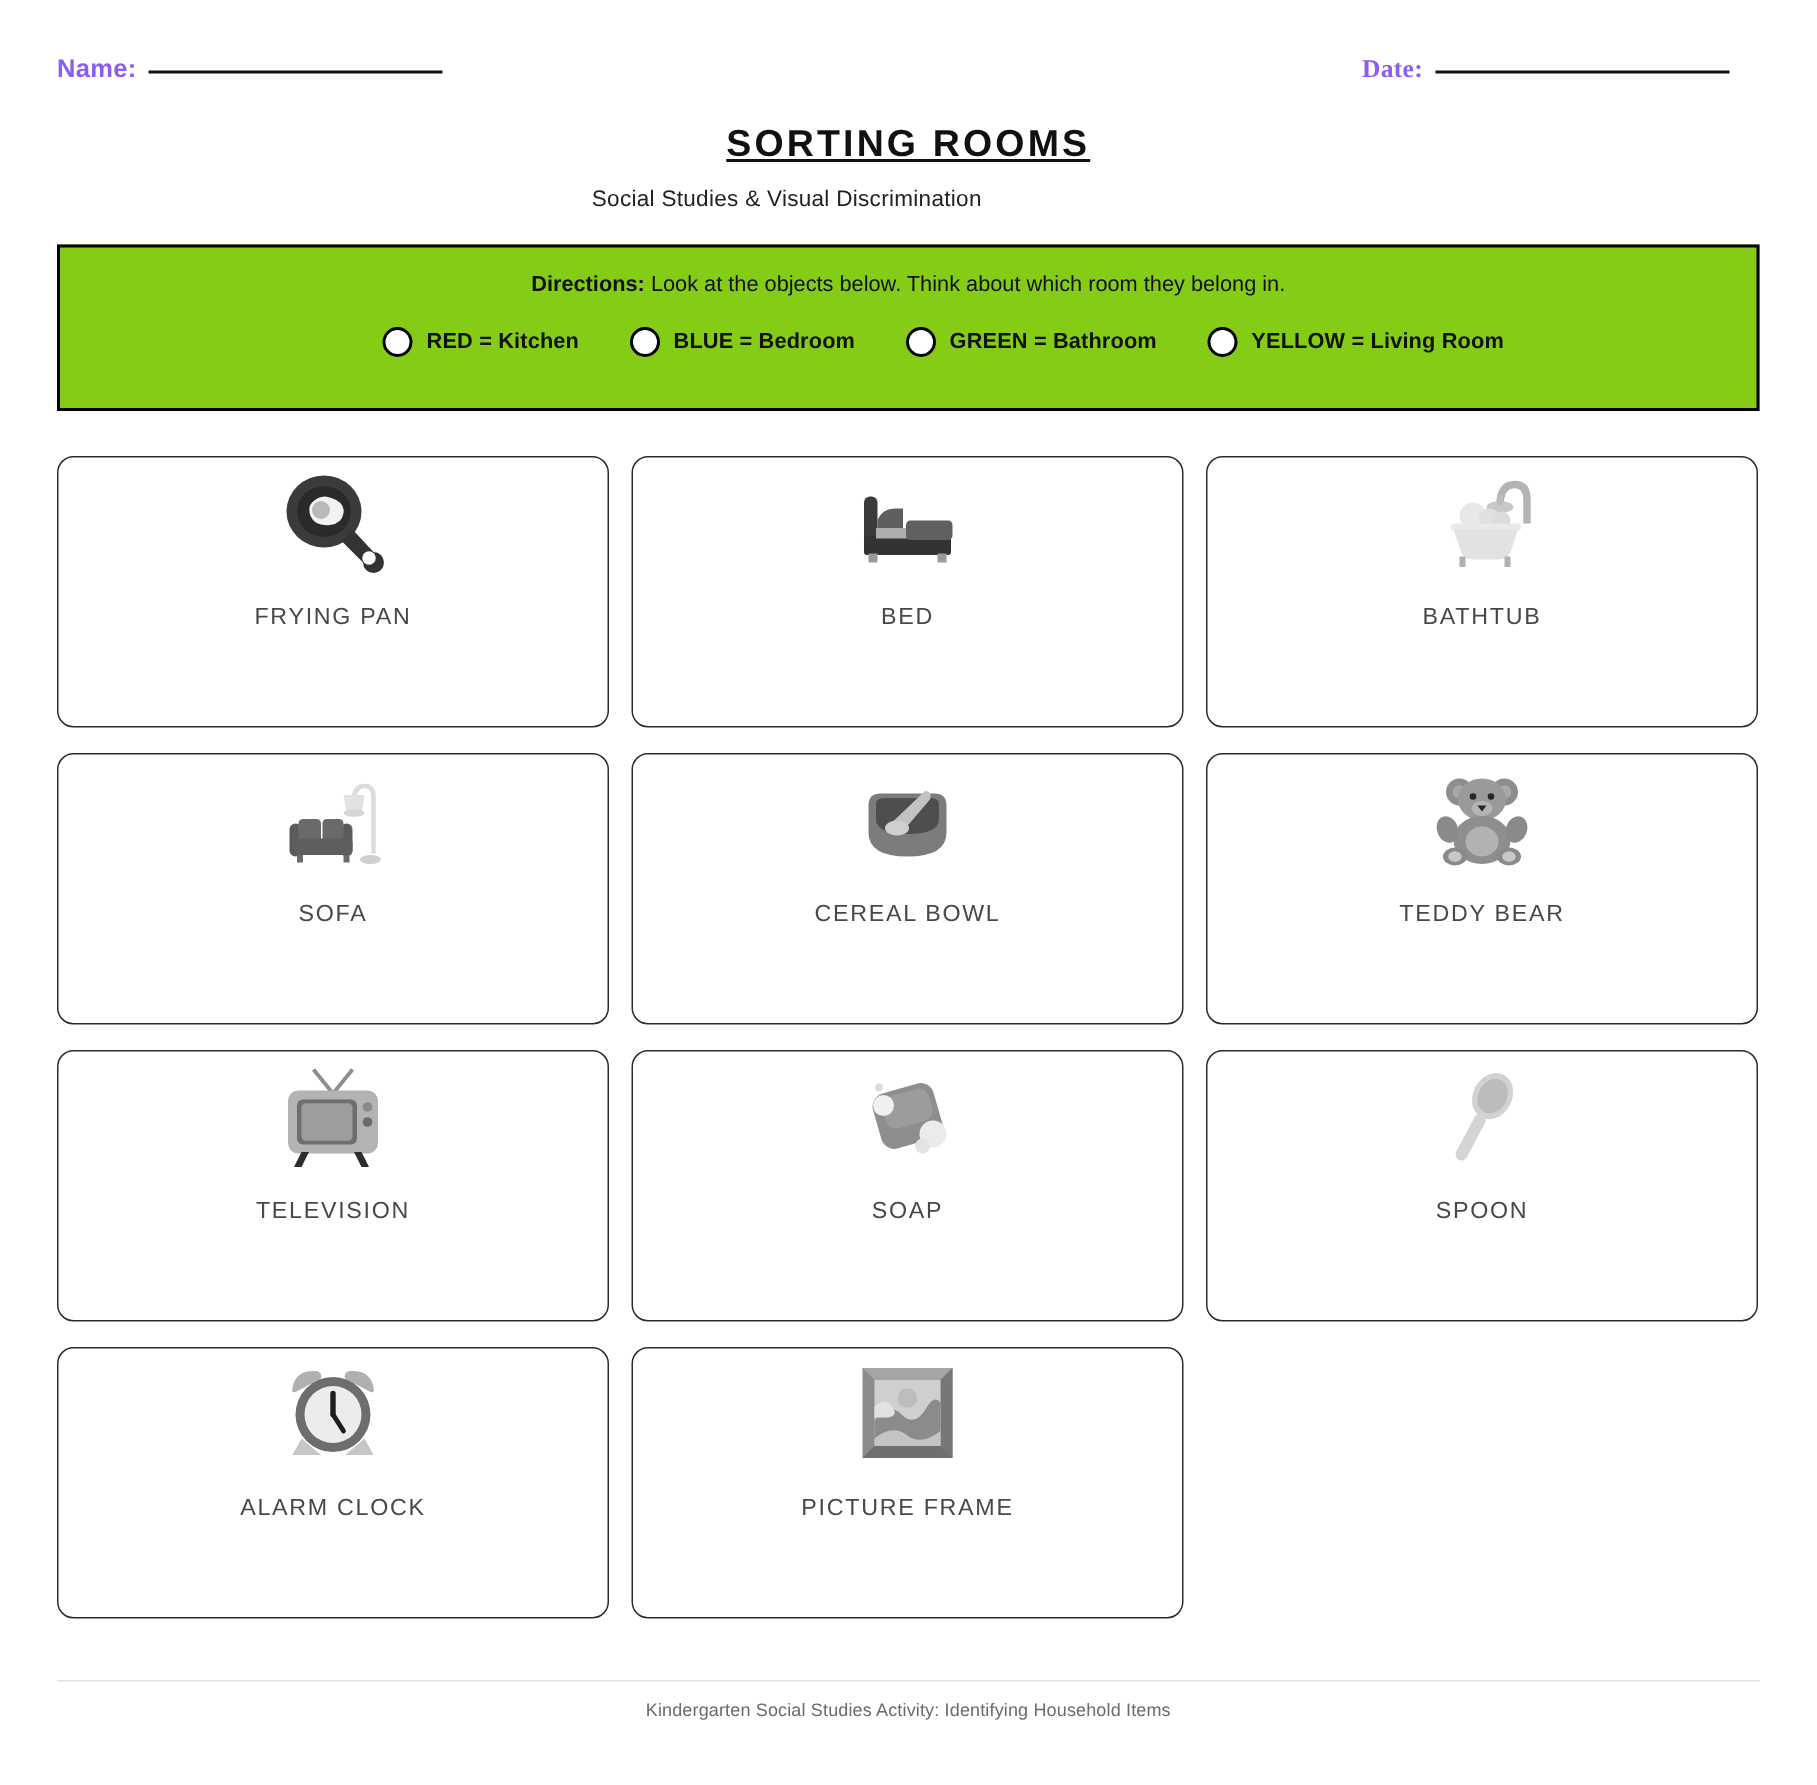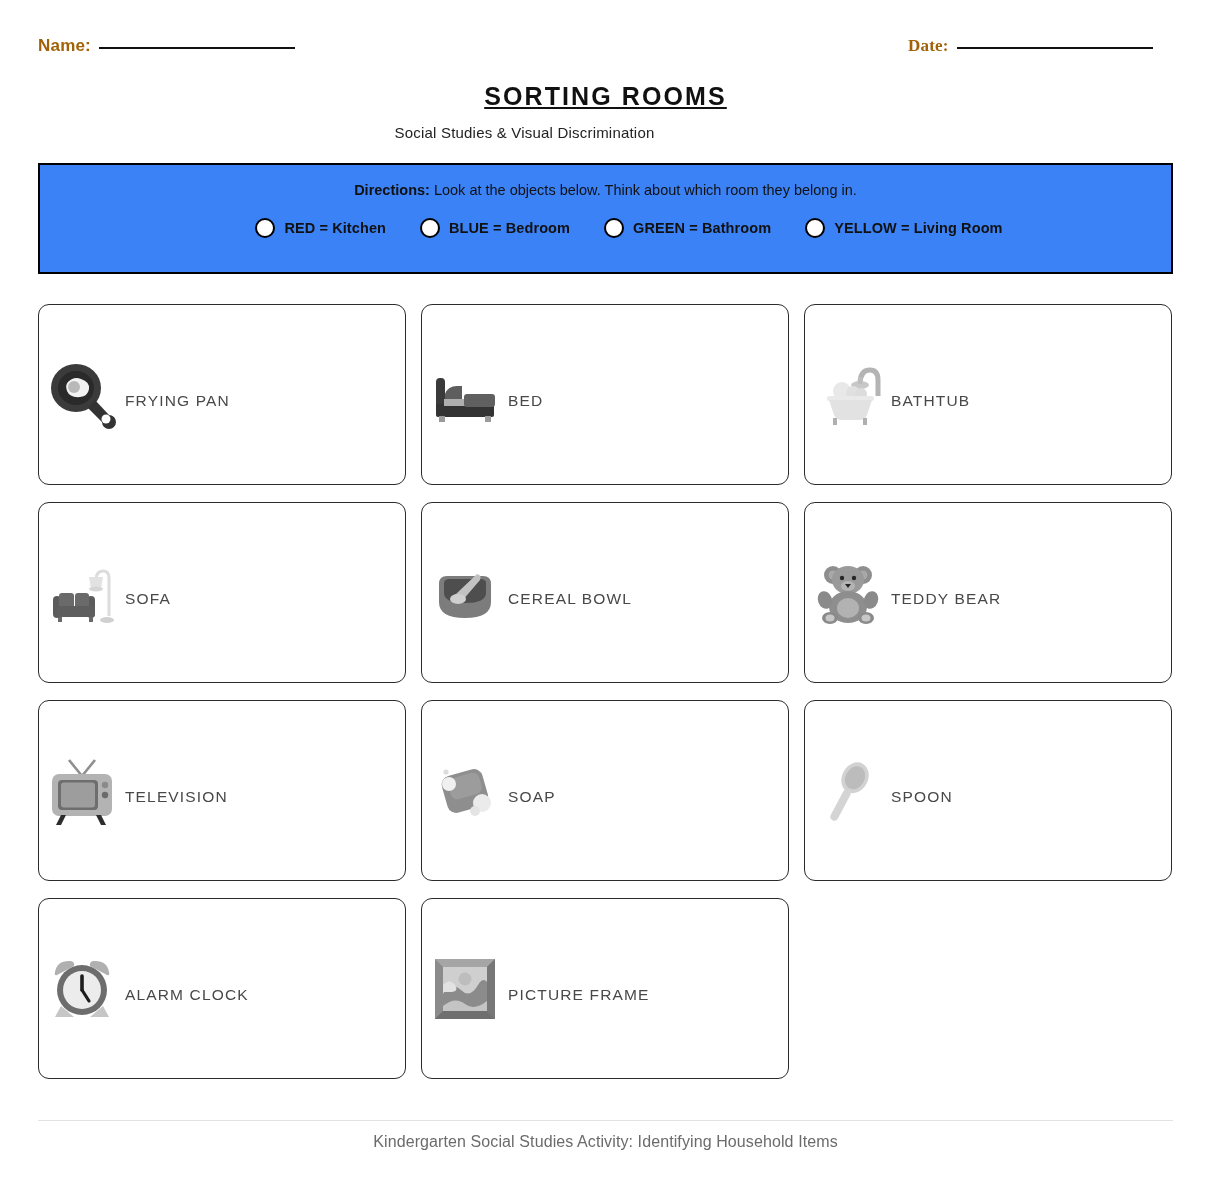--- a/index.html
+++ b/index.html
@@ -30,21 +30,21 @@
     position: absolute;
     display: flex;
     align-items: baseline;
     white-space: nowrap;
   }
   .nd-name { left: 38px; }
   .nd-date { left: 908px; font-family: Liberation Serif, serif; }
   .nd-label {
     font-size: 17px;
     font-weight: bold;
-    color: #a16207;
+    color: #8b5cf6;
     letter-spacing: .2px;
   }
   .nd-line {
     display: inline-block;
     width: 196px;
     border-bottom: 2px solid #111;
     margin-left: 8px;
     height: 1px;
     position: relative;
     top: -2px;
@@ -75,21 +75,21 @@
   }
 
   
   .directions {
     position: absolute;
     top: 163px;
     left: 38px;
     width: 1135px;
     height: 111px;
     border: 2px solid #000;
-    background: #3b82f6;
+    background: #84cc16;
     padding-top: 14px;
   }
   .dir-line {
     text-align: center;
     font-size: 14.5px;
     color: #111;
     line-height: 22px;
   }
   .dir-line b { font-weight: bold; }
   .key-row {
@@ -131,21 +131,21 @@
     grid-template-columns: repeat(3, 368px);
     grid-auto-rows: 181px;
     column-gap: 15px;
     row-gap: 17px;
   }
   .card {
     border: 1.6px solid #2b2b2b;
     border-radius: 11px;
     background: #fff;
     display: flex;
-    flex-direction: row;
+    flex-direction: column;
     align-items: center;
     justify-content: flex-start;
     position: relative;
   }
   .card-icon {
     width: 86px;
     height: 86px;
     display: flex;
     align-items: center;
     justify-content: center;
@@ -167,21 +167,21 @@
     width: 1135px;
     height: 1px;
     background: #e2e2e2;
   }
   .footer-text {
     position: absolute;
     top: 1133px;
     left: 0;
     width: 1211px;
     text-align: center;
-    font-size: 16px;
+    font-size: 12px;
     color: #6b6b6b;
     letter-spacing: .1px;
   }
 </style>
 </head>
 <body>
 
 <div class="namedate">
   <div class="nd-group nd-name">
     <span class="nd-label">Name:</span>

